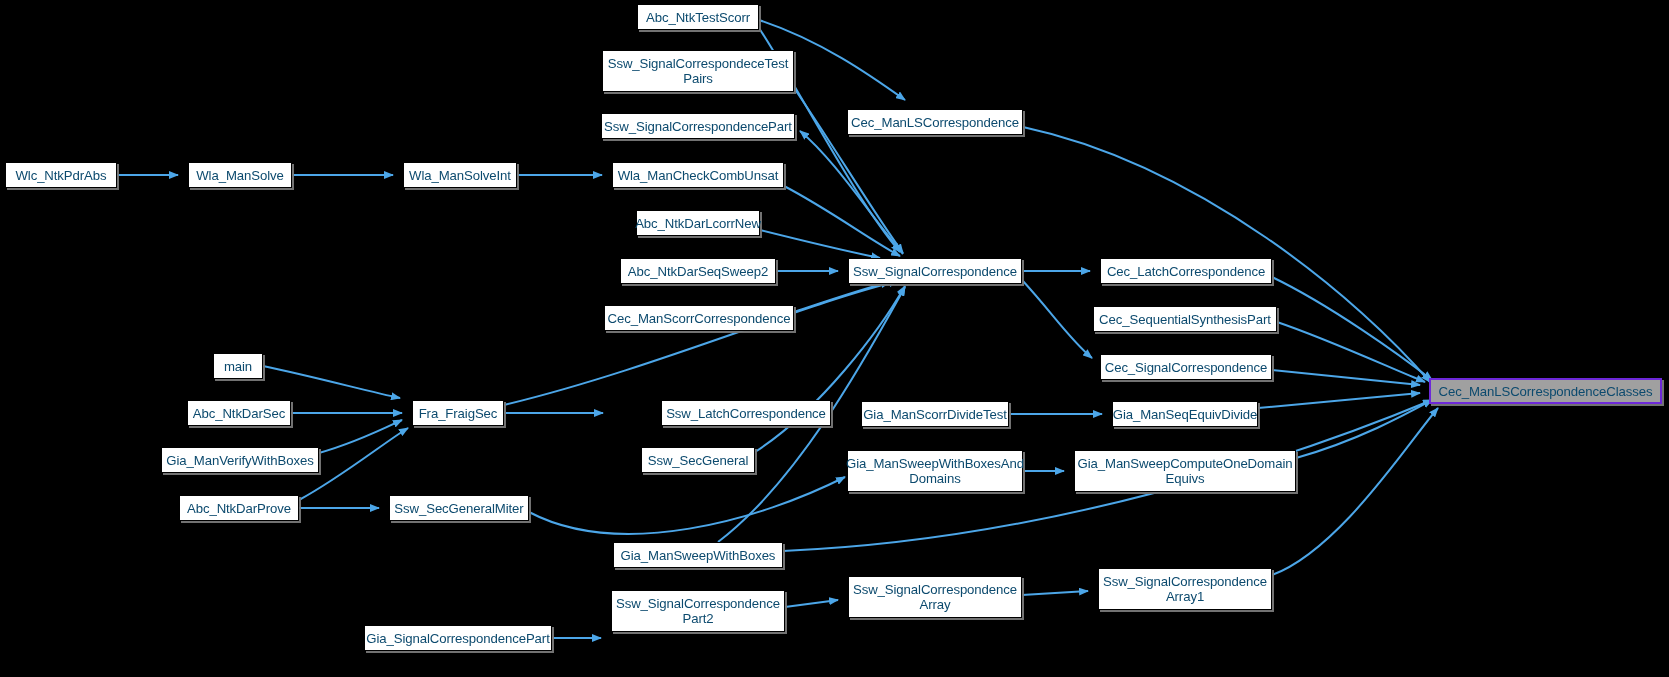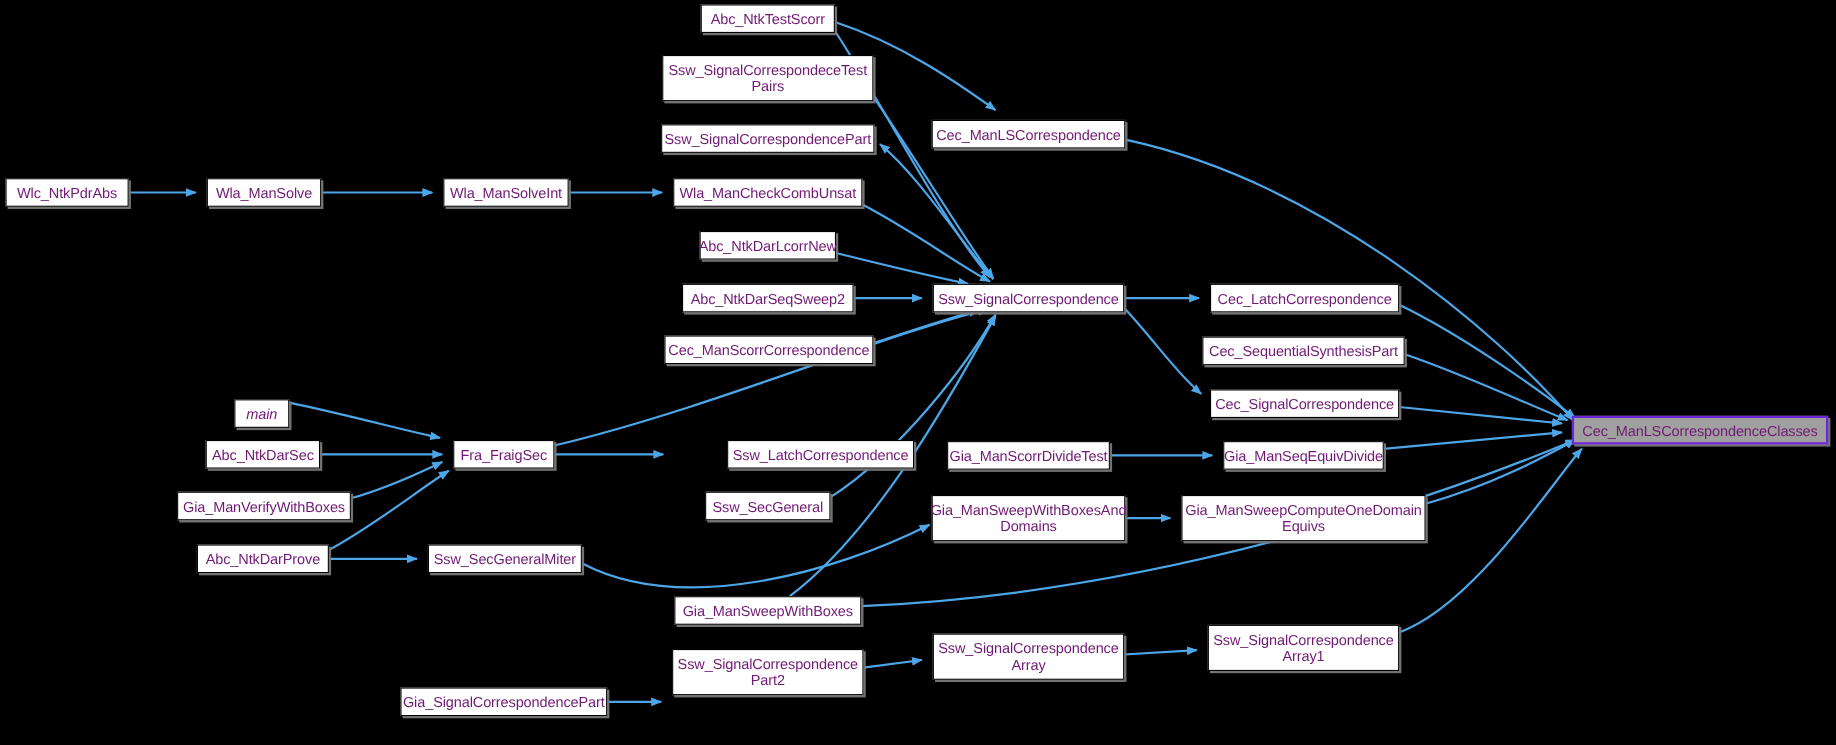--- a/index.html
+++ b/index.html
@@ -16,21 +16,21 @@
   .node{
     position:absolute;
     box-sizing:border-box;
     background:#fff;
     border:1px solid #000;
     box-shadow:2px 2px 0 0 rgba(120,120,120,0.95);
     display:flex;
     align-items:center;
     justify-content:center;
     text-align:center;
-    color:#701a75;
+    color:#0c4a6e;
     font-size:13.2px;
     line-height:15px;
     letter-spacing:-0.1px;
     white-space:pre-line;
     padding:0 4px;
   }
   .node.highlight{
     background:#a0a0a0;
     border:2px solid #6d28d9;
   }
@@ -95,21 +95,21 @@
       <div class="node" style="left: 601px; top: 113px; width: 194px; height: 26px;"><span>Ssw_SignalCorrespondencePart</span></div>
       <div class="node" style="left: 636px; top: 210px; width: 124px; height: 26px;"><span>Abc_NtkDarLcorrNew</span></div>
       <div class="node" style="left: 620px; top: 258px; width: 156px; height: 26px;"><span>Abc_NtkDarSeqSweep2</span></div>
       <div class="node" style="left: 604px; top: 305px; width: 190px; height: 26px;"><span>Cec_ManScorrCorrespondence</span></div>
       <div class="node" style="left: 847px; top: 109px; width: 176px; height: 26px;"><span>Cec_ManLSCorrespondence</span></div>
       <div class="node" style="left: 848px; top: 258px; width: 174px; height: 26px;"><span>Ssw_SignalCorrespondence</span></div>
       <div class="node" style="left: 1100px; top: 258px; width: 172px; height: 26px;"><span>Cec_LatchCorrespondence</span></div>
       <div class="node" style="left: 1093px; top: 306px; width: 184px; height: 26px;"><span>Cec_SequentialSynthesisPart</span></div>
       <div class="node" style="left: 1100px; top: 354px; width: 172px; height: 26px;"><span>Cec_SignalCorrespondence</span></div>
       <div class="node highlight" style="left: 1429px; top: 378px; width: 233px; height: 26px;"><span>Cec_ManLSCorrespondenceClasses</span></div>
-      <div class="node" style="left: 213px; top: 363px; width: 50px; height: 26px; font-style: italic;"><span>main</span></div>
+      <div class="node" style="left: 213px; top: 353px; width: 50px; height: 26px;"><span>main</span></div>
       <div class="node" style="left: 187px; top: 400px; width: 104px; height: 26px;"><span>Abc_NtkDarSec</span></div>
       <div class="node" style="left: 161px; top: 447px; width: 158px; height: 26px;"><span>Gia_ManVerifyWithBoxes</span></div>
       <div class="node" style="left: 179px; top: 495px; width: 120px; height: 26px;"><span>Abc_NtkDarProve</span></div>
       <div class="node" style="left: 412px; top: 400px; width: 92px; height: 26px;"><span>Fra_FraigSec</span></div>
       <div class="node" style="left: 389px; top: 495px; width: 140px; height: 26px;"><span>Ssw_SecGeneralMiter</span></div>
       <div class="node" style="left: 613px; top: 400px; width: 170px; height: 26px; margin-left: 48px;"><span>Ssw_LatchCorrespondence</span></div>
       <div class="node" style="left: 641px; top: 447px; width: 114px; height: 26px;"><span>Ssw_SecGeneral</span></div>
       <div class="node" style="left: 861px; top: 401px; width: 148px; height: 26px;"><span>Gia_ManScorrDivideTest</span></div>
       <div class="node" style="left: 1112px; top: 401px; width: 146px; height: 26px;"><span>Gia_ManSeqEquivDivide</span></div>
       <div class="node" style="left: 847px; top: 450px; width: 176px; height: 42px;"><span>Gia_ManSweepWithBoxesAnd

